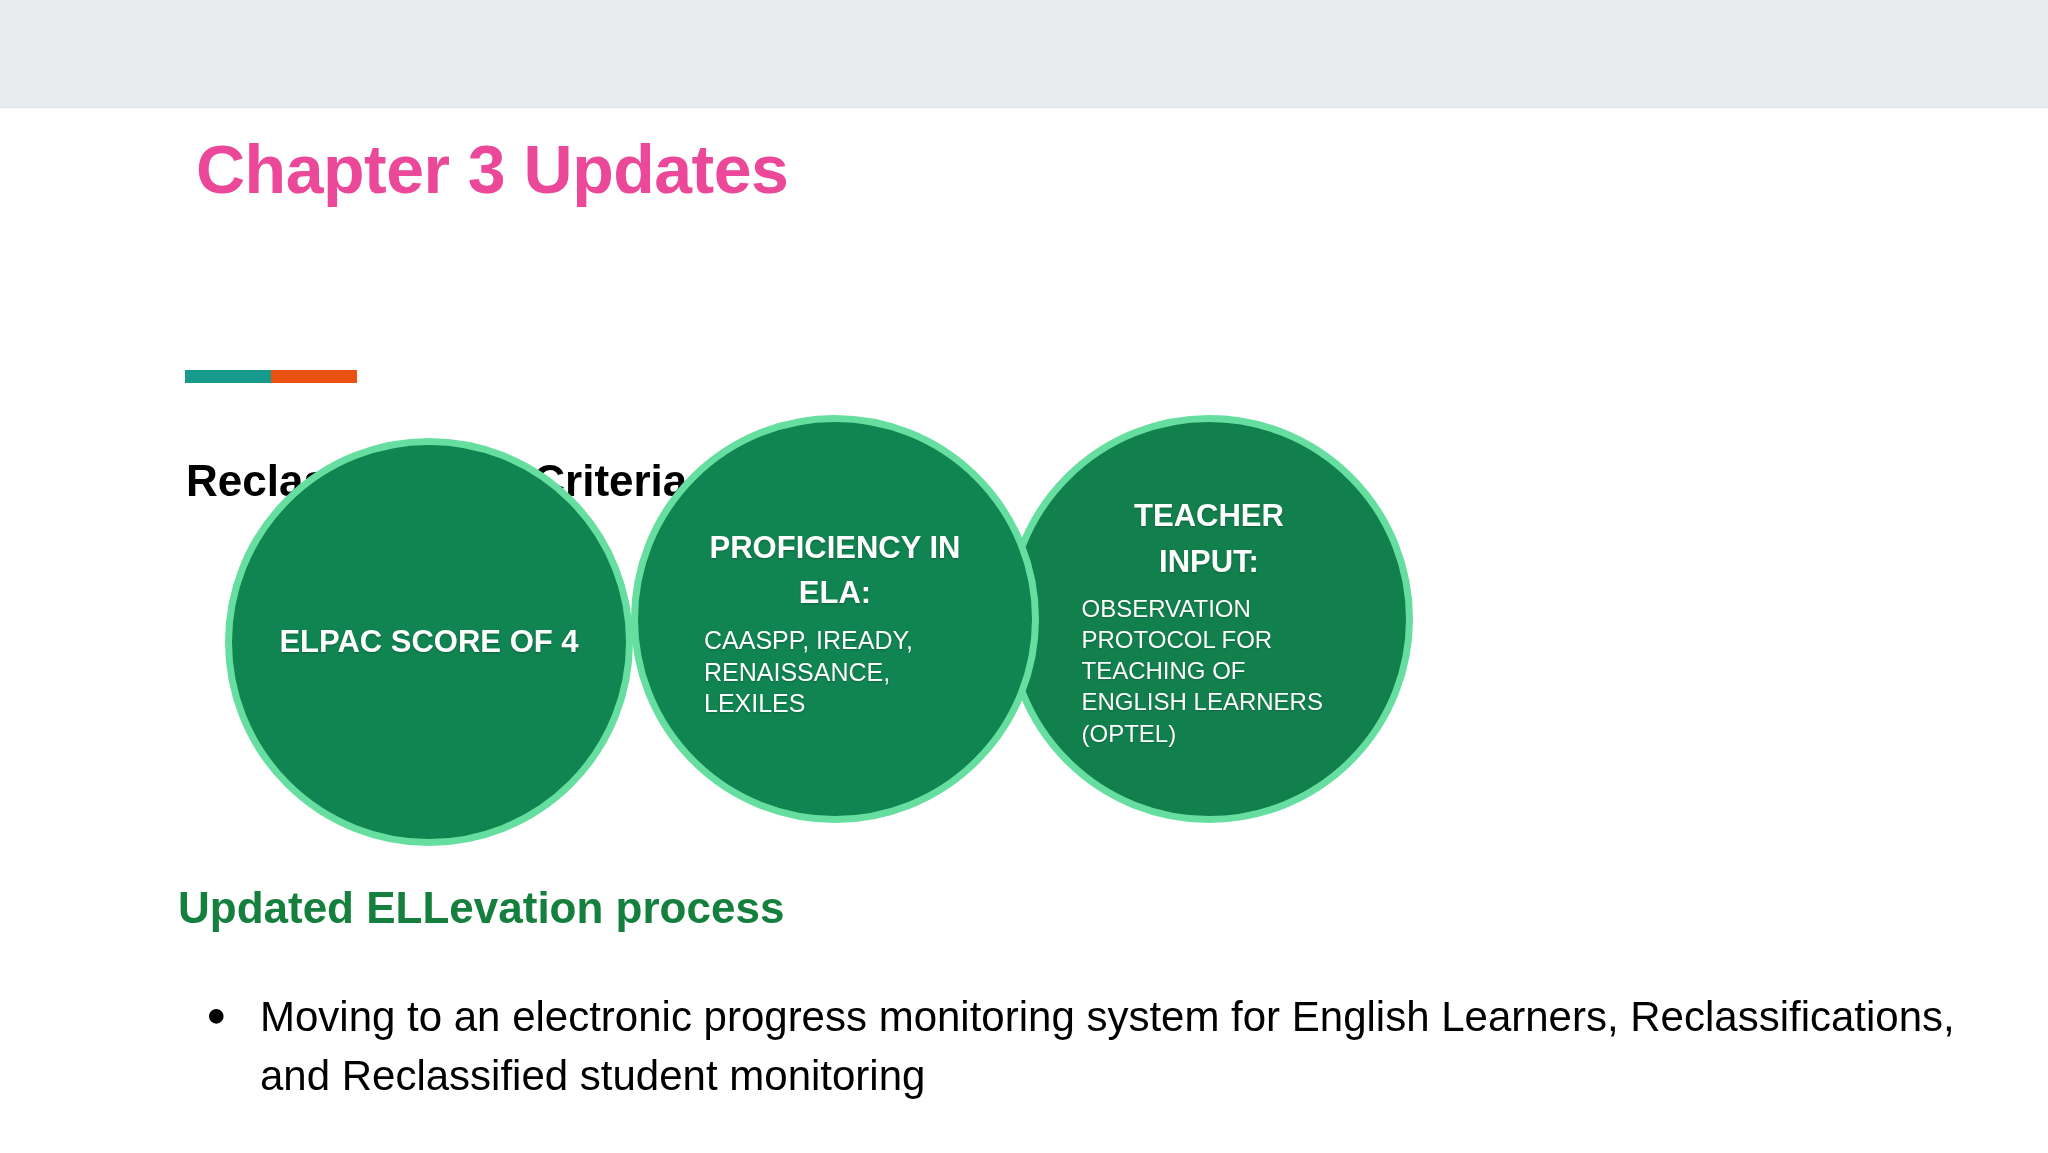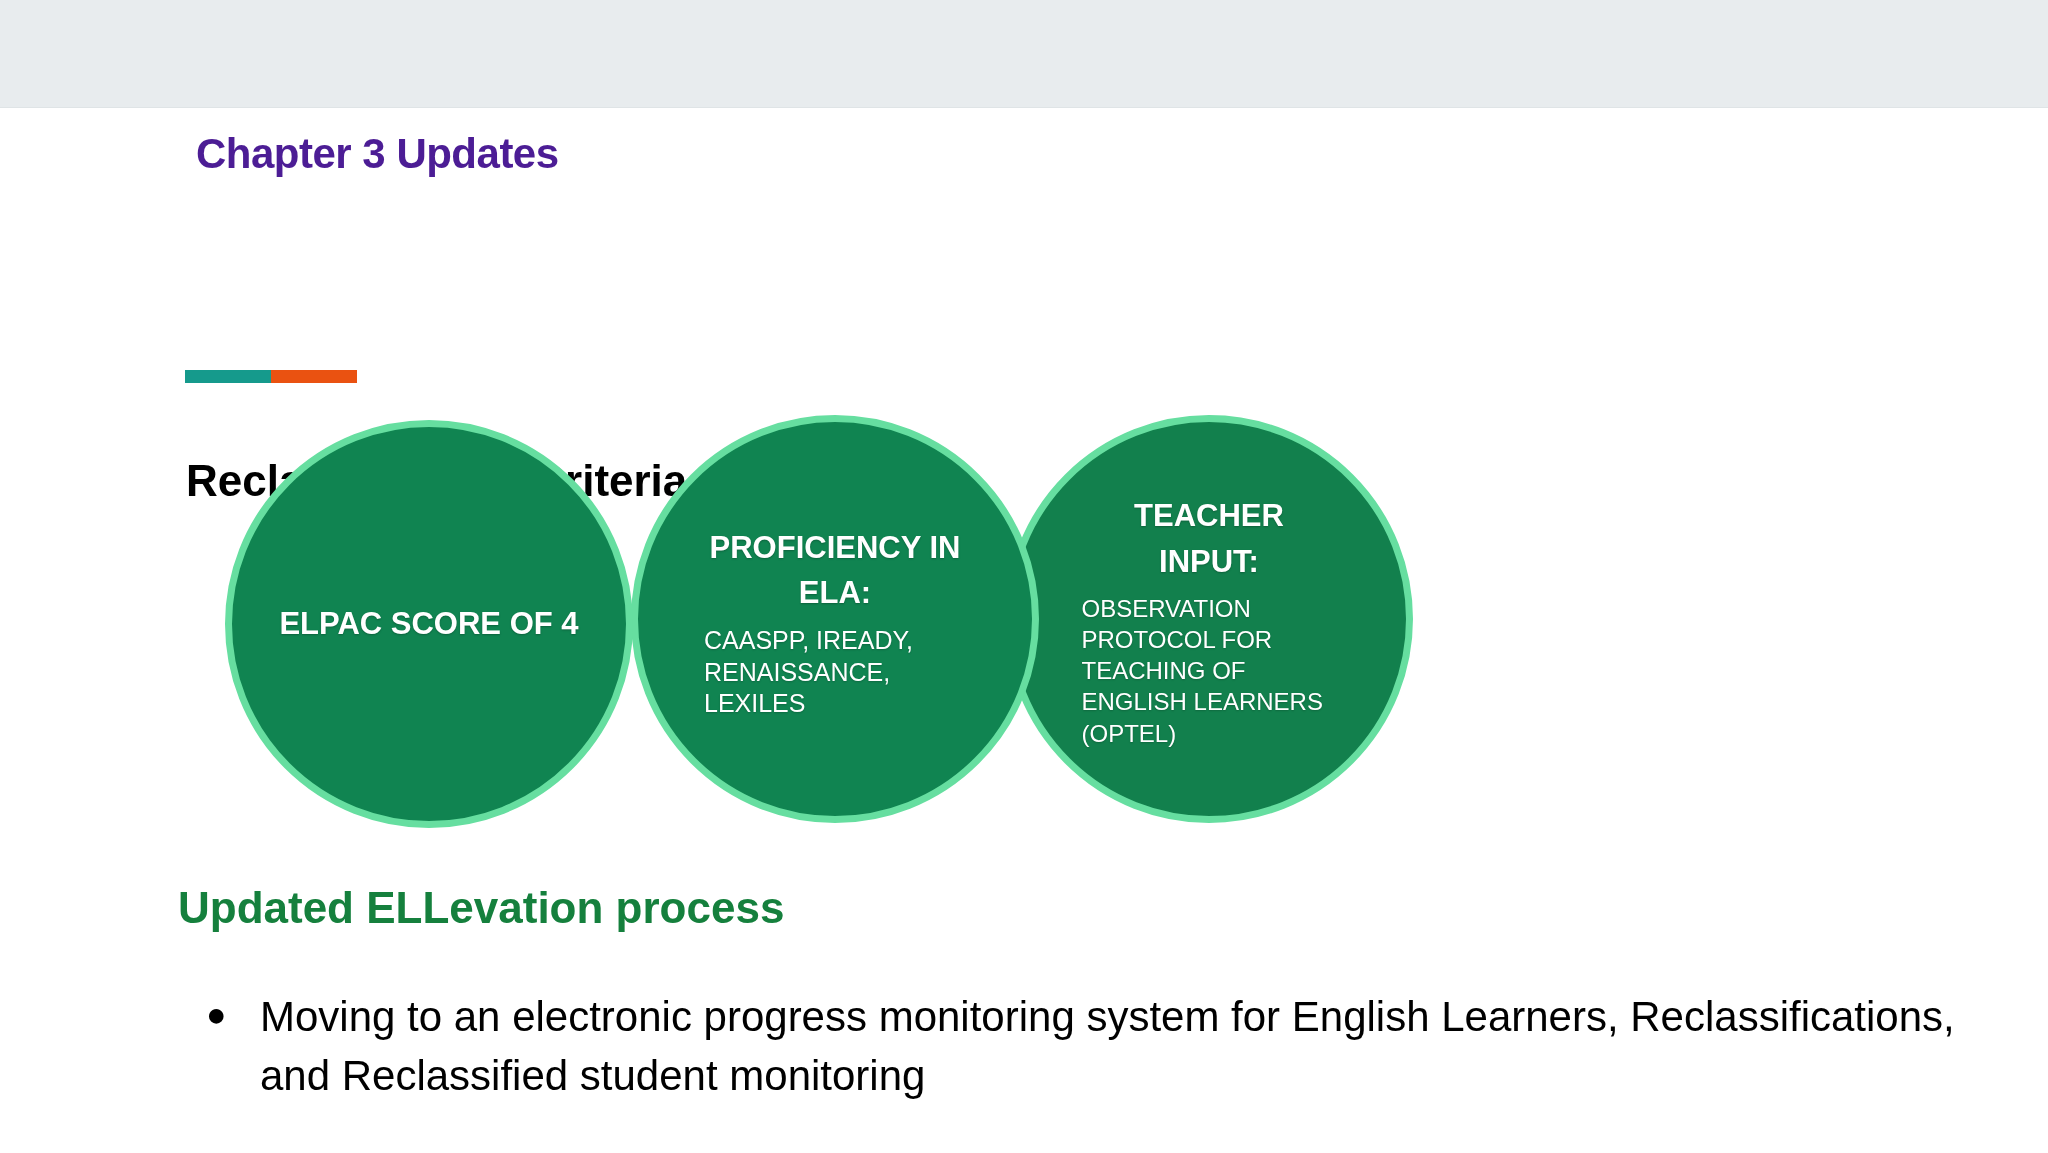--- a/index.html
+++ b/index.html
@@ -35,23 +35,23 @@
     width: 2048px;
     height: 1045px;
     background: #ffffff;
     overflow: hidden;
   }
 
   .slide-title {
     position: absolute;
     left: 196px;
     top: 22px;
-    font-size: 42px;
-    font-weight: 700;
-    color: #4c1d95;
+    font-size: 68px;
+    font-weight: 700;
+    color: #ec4899;
     letter-spacing: -0.5px;
     white-space: nowrap;
   }
 
   .accent-bar {
     position: absolute;
     left: 185px;
     top: 262px;
     width: 172px;
     height: 13px;
@@ -101,21 +101,21 @@
     text-shadow: 0 1px 2px rgba(0,0,0,0.25);
   }
   .circle .c-sub {
     font-size: 25px;
     font-weight: 400;
     line-height: 1.26;
     text-align: left;
     width: 100%;
     text-shadow: 0 1px 2px rgba(0,0,0,0.2);
   }
-  .circle.c-1 { left: 225px; top: 312px; background: #108451; z-index: 4; }
+  .circle.c-1 { left: 225px; top: 330px; background: #108451; z-index: 4; }
   .circle.c-2 { left: 631px; top: 307px; background: #108451; z-index: 3; }
   .circle.c-3 { left: 1005px; top: 307px; background: #12804d; z-index: 2; }
   .circle.c-4 { left: 1327px; top: 314px; background: #0b6434; z-index: 1; }
 
   .circle.c-1 .inner { width: 300px; }
   .circle.c-2 .inner { width: 262px; padding-top: 6px; }
   .circle.c-3 .inner { width: 255px; padding-top: 4px; }
   .circle.c-4 .inner { width: 300px; }
 
   .circle.c-2 .c-title { line-height: 1.46; margin-bottom: 10px; }

